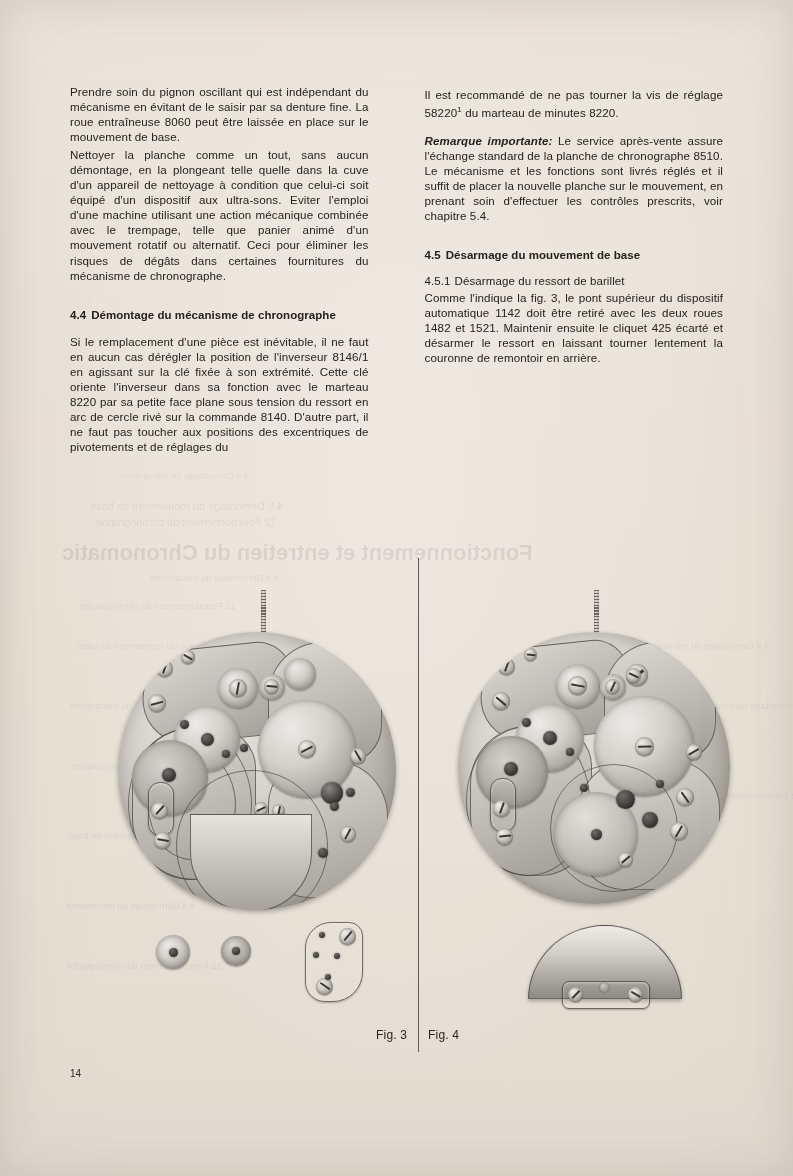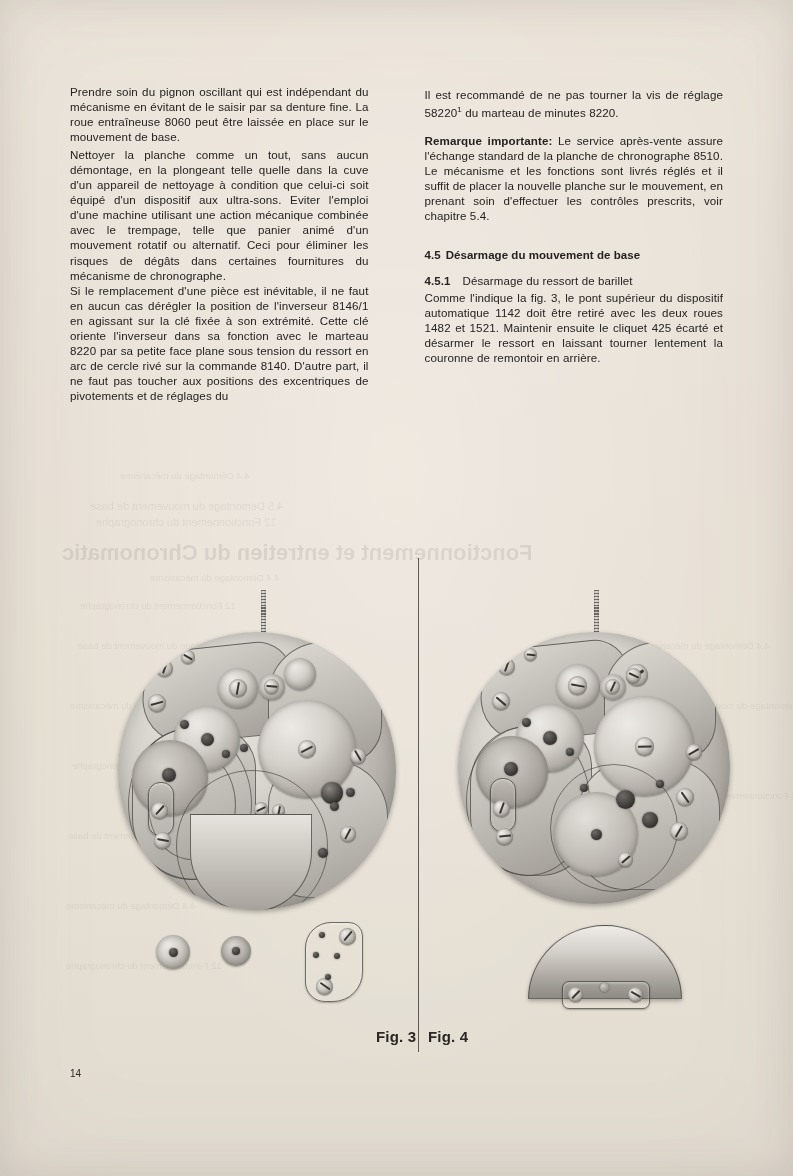--- a/index.html
+++ b/index.html
@@ -69,22 +69,22 @@
   }
   h3.heading .num { margin-right: 5px; }
   h4.subheading {
     font-weight: 400;
     font-size: 11.5px;
     line-height: 15px;
     margin-top: 11px;
     margin-bottom: 1px;
     text-align: left;
   }
-  h4.subheading .num { font-weight: bold; margin-right: 12px; text-align: center; }
-  .bold-lead { font-weight: bold; }
+  h4.subheading .num { font-weight: normal; margin-right: 4px; text-align: center; }
+  .bold-lead { font-weight: bold; font-style: italic; }
   sup.tiny { font-size: 8px; vertical-align: super; }
 
   
   .ghost {
     position: absolute;
     pointer-events: none;
     color: #000;
     opacity: 0.055;
     transform: scaleX(-1);
     font-family: "Liberation Sans", sans-serif;
@@ -106,22 +106,22 @@
   .divider {
     position: absolute;
     left: 418px;
     top: 18px;
     width: 1px;
     height: 494px;
     background: #5d5955;
   }
   .fig-caption {
     position: absolute;
-    font-size: 15px;
-    font-weight: bold;
+    font-size: 12px;
+    font-weight: normal;
     color: #2a2724;
     letter-spacing: .2px;
   }
   #cap3 { left: 376px; top: 488px; }
   #cap4 { left: 428px; top: 488px; }
 
   .movement { position: absolute; }
   .plate {
     position: absolute;
     border-radius: 50%;
@@ -245,20 +245,23 @@
   <div class="ghost small" style="left:640px; top:640px;">4.4 Démontage du mécanisme</div>
   <div class="ghost small" style="left:648px; top:700px;">4.5 Démontage du mouvement de base</div>
   <div class="ghost small" style="left:646px; top:790px;">12 Fonctionnement du chronographe</div>
 
   <div class="cols">
 
     <div class="col">
       <p class="tight">Prendre soin du pignon oscillant qui est indépendant du mécanisme en évitant de le saisir par sa denture fine. La roue entraîneuse 8060 peut être laissée en place sur le mouvement de base.</p>
       <p class="gap-xs">Nettoyer la planche comme un tout, sans aucun démontage, en la plongeant telle quelle dans la cuve d'un appareil de nettoyage à condition que celui-ci soit équipé d'un dispositif aux ultra-sons. Eviter l'emploi d'une machine utilisant une action mécanique combinée avec le trempage, telle que panier animé d'un mouvement rotatif ou alternatif. Ceci pour éliminer les risques de dégâts dans certaines fournitures du mécanisme de chronographe.</p>
 
+      <h3 class="heading">
+        <span class="num">4.4</span><span>Démontage du mécanisme de chronographe</span>
+      </h3>
 
       <p>Si le remplacement d'une pièce est inévitable, il ne faut en aucun cas dérégler la position de l'inverseur 8146/1 en agissant sur la clé fixée à son extrémité. Cette clé oriente l'inverseur dans sa fonction avec le marteau 8220 par sa petite face plane sous tension du ressort en arc de cercle rivé sur la commande 8140. D'autre part, il ne faut pas toucher aux positions des excentriques de pivotements et de réglages du</p>
     </div>
 
     <div class="col">
 
       <p class="gap-xs"><span>Il est recommandé de ne pas tourner la vis de réglage 58220</span><sup class="tiny">1</sup><span> du marteau de minutes 8220.</span></p>
 
       <p class="gap-sm"><span class="bold-lead">Remarque importante:</span><span> Le service après-vente assure l'échange standard de la planche de chronographe 8510. Le mécanisme et les fonctions sont livrés réglés et il suffit de placer la nouvelle planche sur le mouvement, en prenant soin d'effectuer les contrôles prescrits, voir chapitre 5.4.</span></p>
 

